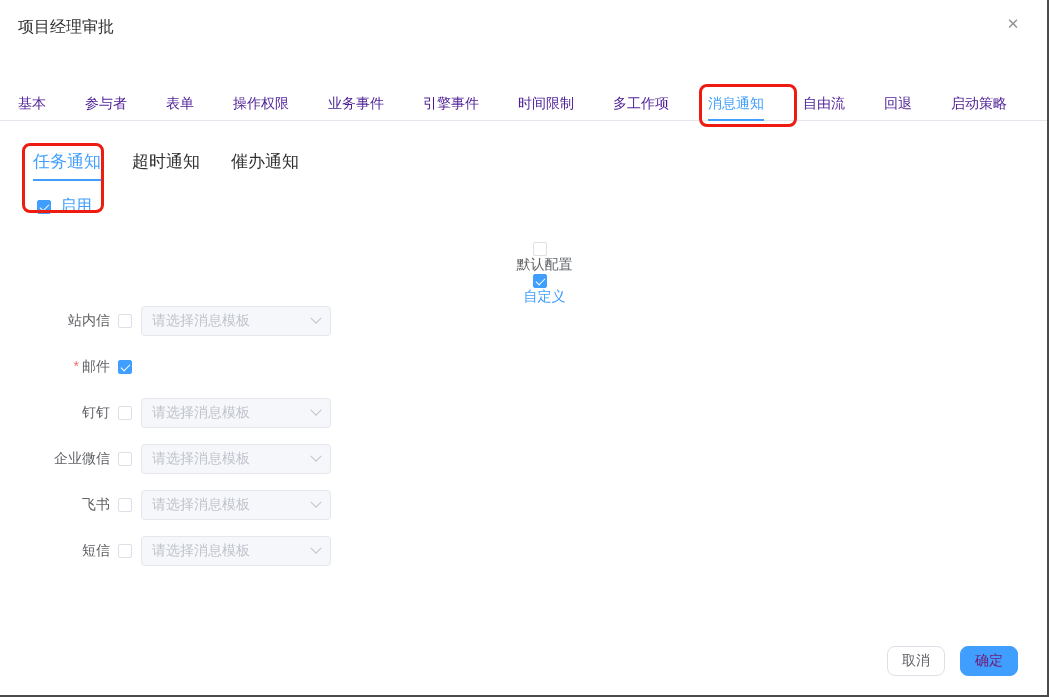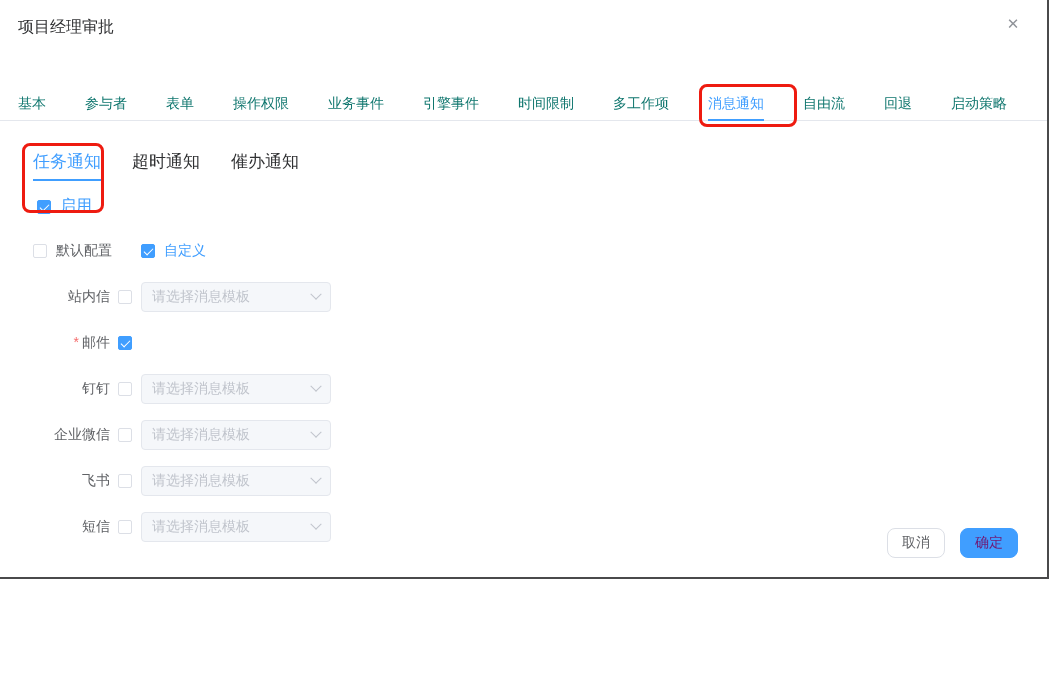--- a/index.html
+++ b/index.html
@@ -1,40 +1,40 @@
 <!DOCTYPE html>
 <html><head>
 <meta charset="utf-8">
 <style>
   * { margin:0; padding:0; box-sizing:border-box; }
   html,body { width:1049px; height:697px; background:#fff; }
   body { font-family:"Liberation Sans","DejaVu Sans",sans-serif; color:#303133; }
 
   .dialog {
-    position:relative; width:1049px; height:579px; background:#fff;
+    position:relative; width:1049px; height:697px; background:#fff;
     border-right:2px solid #4a4a4b; border-bottom:2px solid #4a4a4b;
     overflow:hidden;
   }
 
   
   .dialog-header { padding:16px 18px 0 18px; height:38px; }
   .dialog-title { font-size:16px; line-height:22px; color:#303133; }
   .close-btn {
     position:absolute; top:14px; right:24px; width:20px; height:20px;
     display:flex; align-items:center; justify-content:center;
     font-size:15px; color:#909399; cursor:pointer; background:none; border:none;
   }
 
   
   .tabs {
     display:flex; gap:39px; padding:0 18px; margin-top:57px;
     border-bottom:1px solid #e4e7ed;
   }
   .tab {
-    position:relative; font-size:14px; line-height:16px; color:#0f766e;
+    position:relative; font-size:14px; line-height:16px; color:#4c1d95;
     padding-bottom:9px; cursor:pointer; white-space:nowrap;
   }
   .tab.active { color:#409eff; }
   .tab.active::after {
     content:""; position:absolute; left:0; right:0; bottom:-1px;
     height:2px; background:#409eff;
   }
 
   
   .subtabs { display:flex; gap:31px; padding:0 18px; margin-top:33px; margin-left:15px; }
@@ -57,27 +57,27 @@
   .checkbox.checked { background:#409eff; border-color:#409eff; }
   .checkbox.checked::after {
     content:""; position:absolute; left:4px; top:1px; width:4px; height:8px;
     border-right:1.6px solid #fff; border-bottom:1.6px solid #fff;
     transform:rotate(45deg);
   }
 
   .enable-row { display:flex; align-items:center; gap:9px; margin:15px 0 0 37px; }
   .enable-label { font-size:16px; color:#409eff; cursor:pointer; }
 
-  .config-row { display:flex; align-items:center; margin:25px 0 0 33px; }
+  .config-row { display:flex; align-items:center; margin:25px 0 0 33px;flex-direction:column; }
   .config-label { font-size:14px; color:#606266; margin-left:9px; cursor:pointer; }
   .config-label.custom { color:#409eff; }
   .config-gap { width:29px; }
 
   
-  .form { margin-top:22px; }
+  .form { }
   .form-row { display:flex; align-items:center; margin-bottom:16px; height:30px; }
   .form-label {
     width:110px; text-align:right; font-size:14px; color:#606266;
     white-space:nowrap; flex:0 0 110px;
   }
   .required-mark { color:#f56c6c; margin-right:3px; font-size:14px; }
   .form-row .checkbox { margin-left:8px; }
   .select {
     margin-left:9px; width:190px; height:30px; border:1px solid #dcdfe6;
     border-radius:4px; background:#fff; display:flex; align-items:center;

